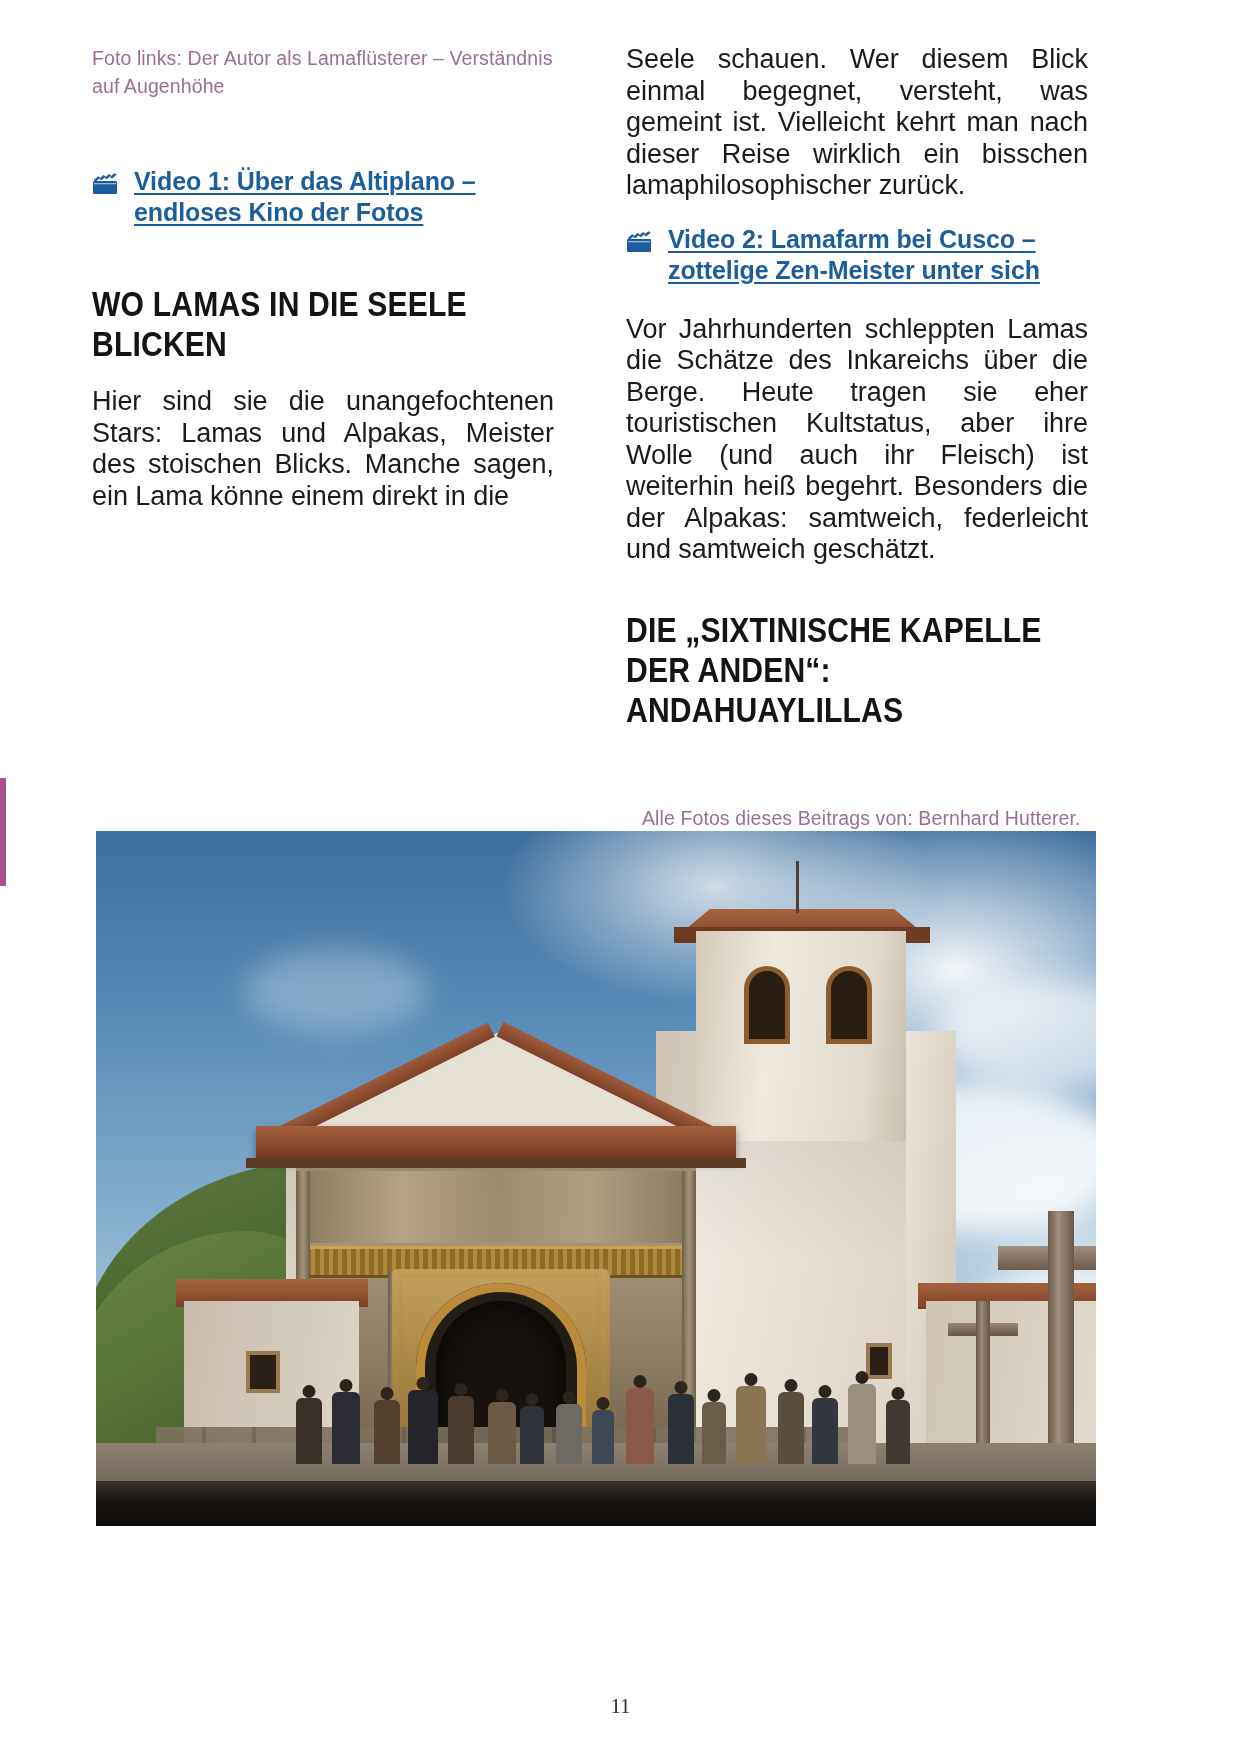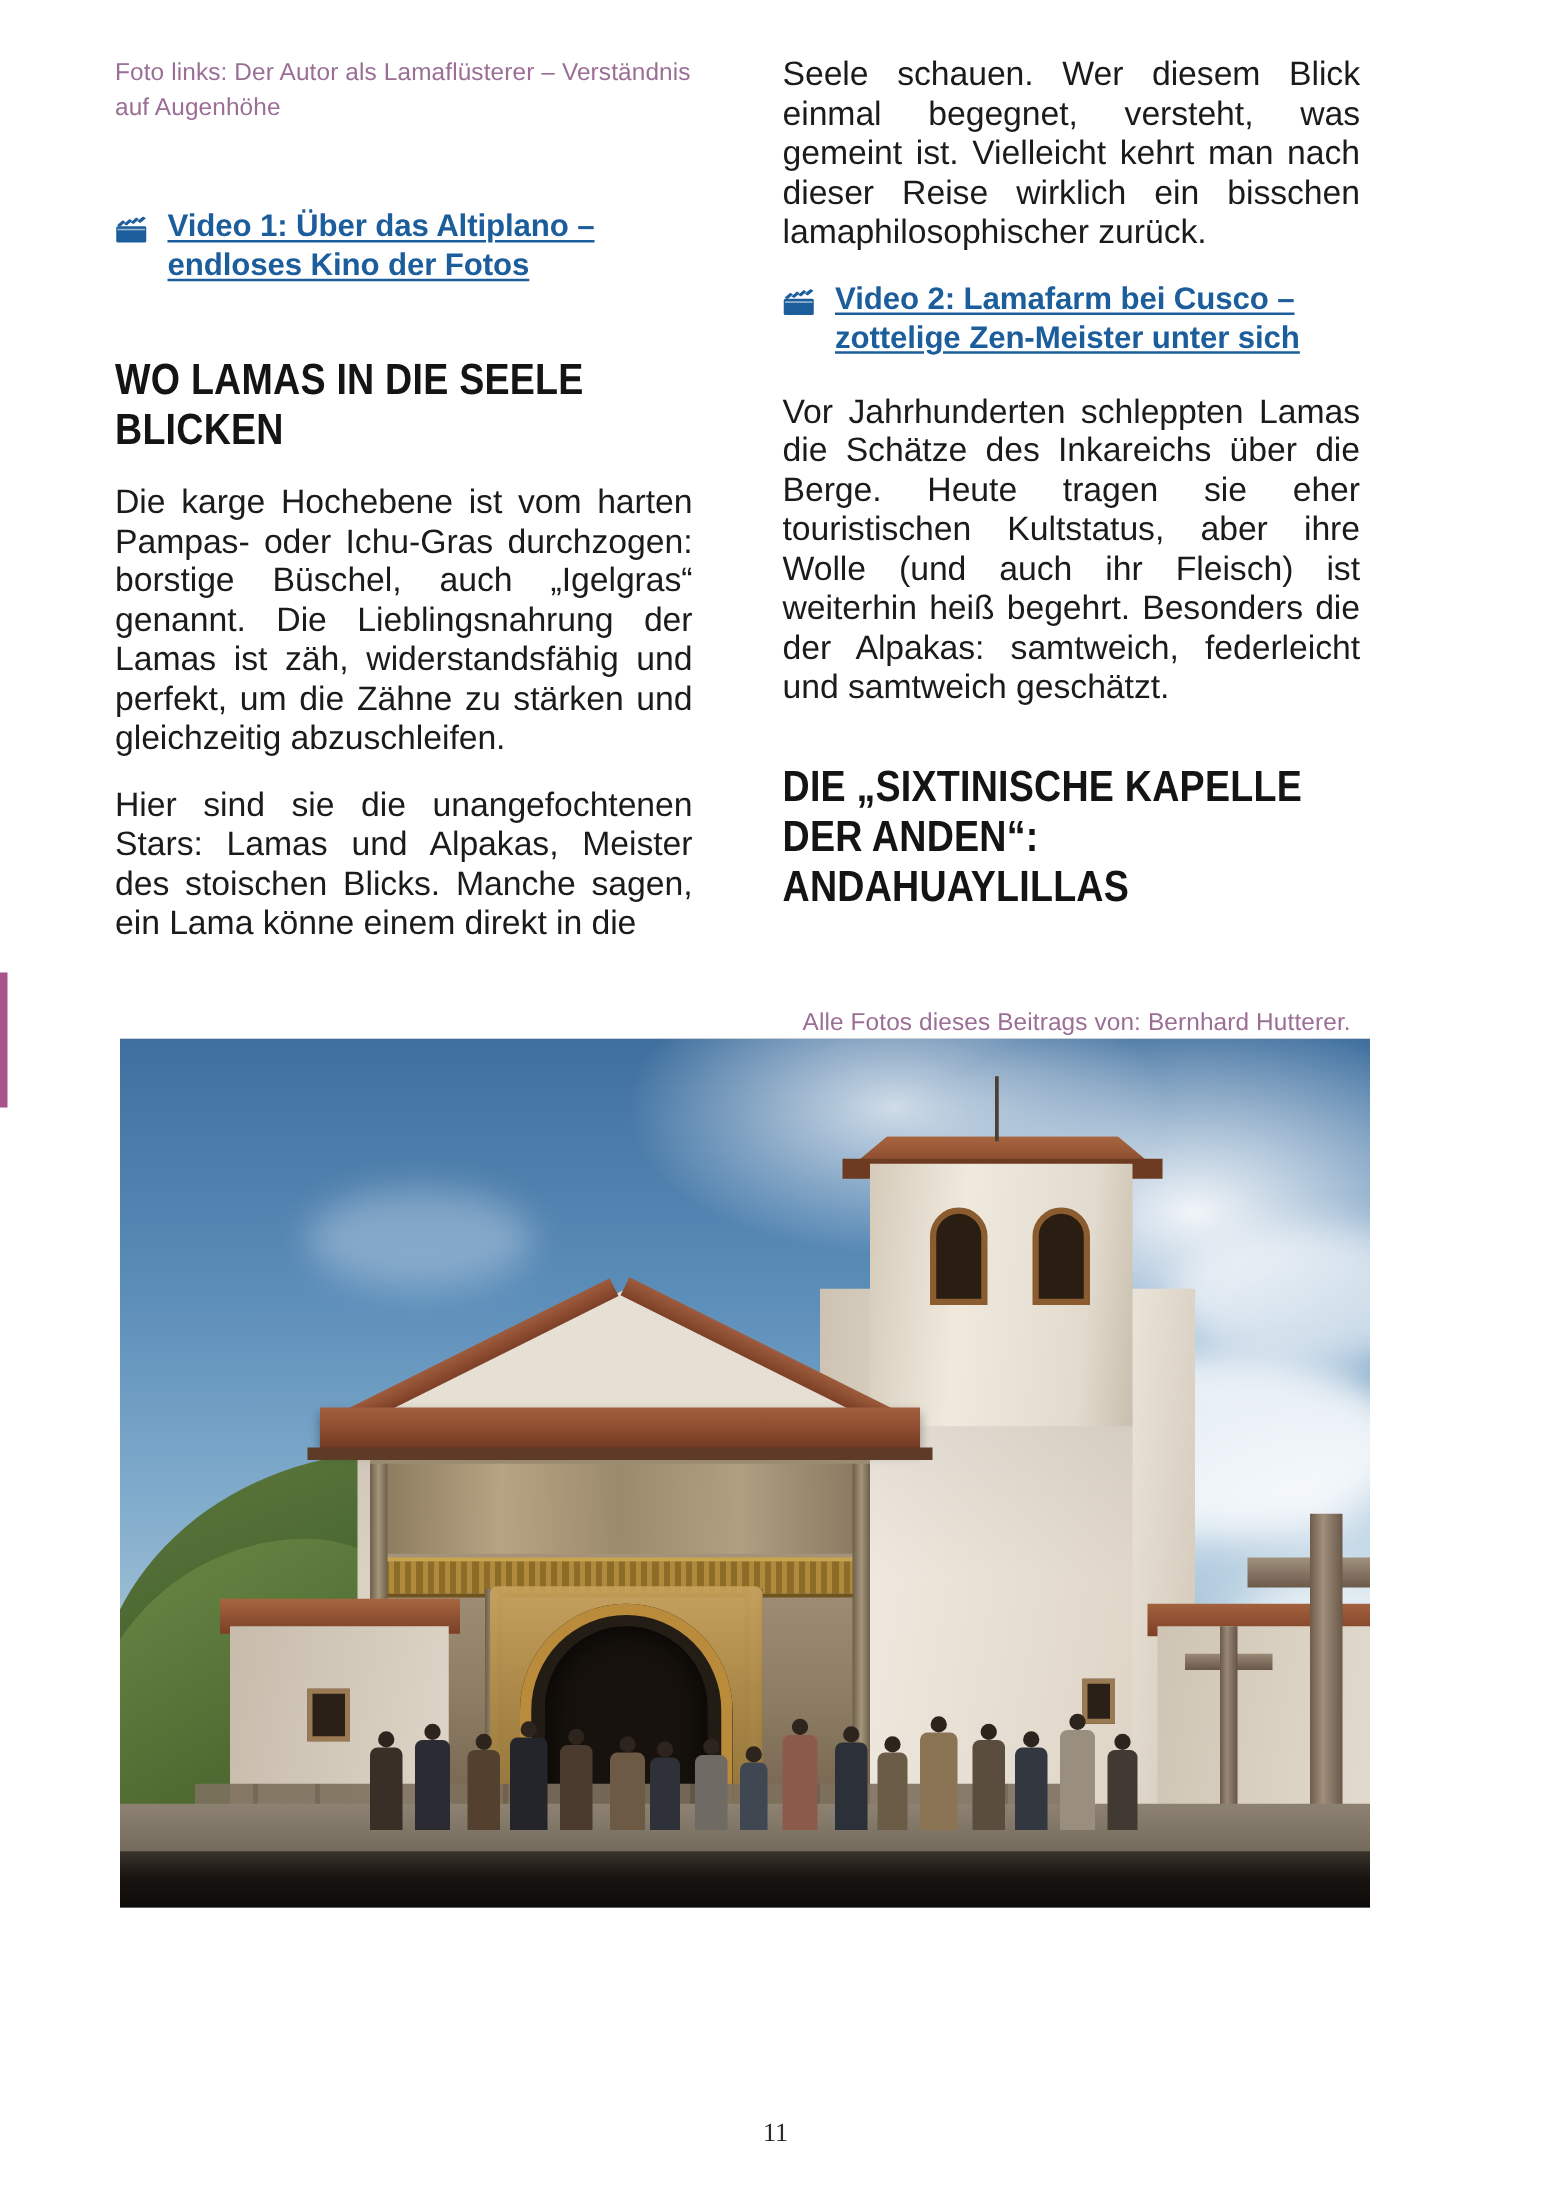--- a/index.html
+++ b/index.html
@@ -513,21 +513,20 @@
             </g>
           </svg>
         </span>
         <span class="video-text">Video 1: Über das Altiplano – endloses Kino der Fotos</span>
       </a>
 
       <div style="height:28px"></div>
 
       <h2 class="head">WO LAMAS IN DIE SEELE BLICKEN</h2>
 
-      <p class="body">Die karge Hochebene ist vom harten Pampas- oder Ichu-Gras durchzogen: borstige Büschel, auch „Igelgras“ genannt. Die Lieblingsnahrung der Lamas ist zäh, widerstandsfähig und perfekt, um die Zähne zu stärken und gleichzeitig abzuschleifen.</p>
 
       <p class="body last">Hier sind sie die unangefochtenen Stars: Lamas und Alpakas, Meister des stoischen Blicks. Manche sagen, ein Lama könne einem direkt in die</p>
     </div>
 
     <div class="col">
 
       <p class="body">Seele schauen. Wer diesem Blick einmal begegnet, versteht, was gemeint ist. Vielleicht kehrt man nach dieser Reise wirklich ein bisschen lamaphilosophischer zurück.</p>
 
       <a class="video-link">
         <span class="clap-icon">

